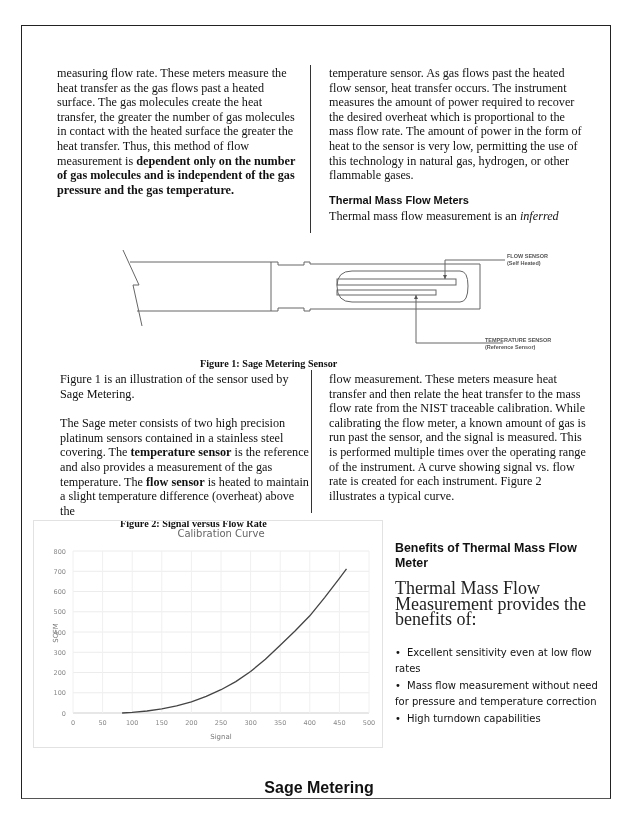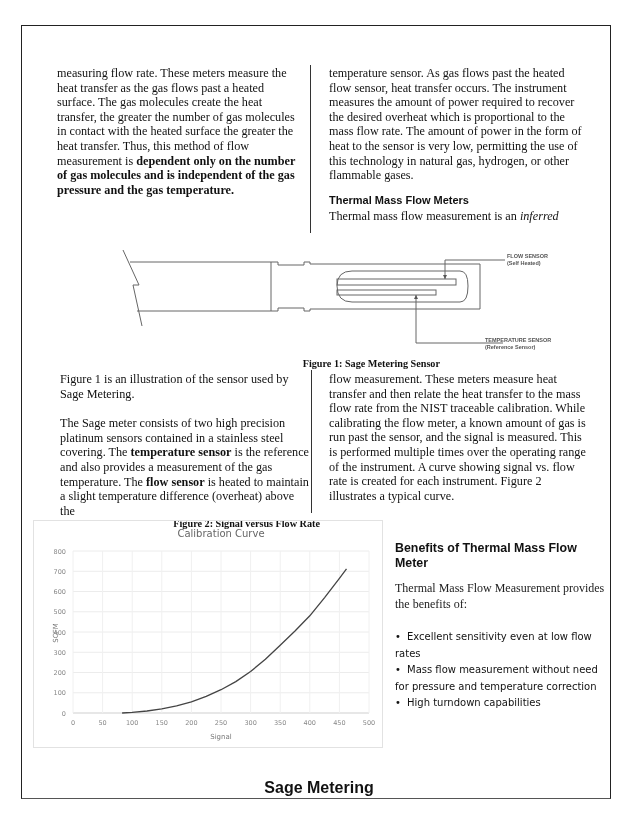--- a/index.html
+++ b/index.html
@@ -2,27 +2,27 @@
 <html><head>
   <meta charset="utf-8">
   <style>
     html, body { margin: 0; padding: 0; background: #ffffff; }
     body { width: 638px; height: 826px; position: relative; overflow: hidden; font-family: "Liberation Serif", serif; color: #111; }
     .page-frame { position: absolute; left: 21px; top: 25px; width: 590px; height: 774px; border: 1px solid #222; border-bottom: 1px solid #555; box-sizing: border-box; }
     .col { position: absolute; font-size: 12.2px; line-height: 14.6px; }
     .col p { margin: 0; }
     .divider { position: absolute; width: 1px; background: #333; }
     .heading { font-family: "Liberation Sans", sans-serif; font-weight: bold; font-size: 11px; }
-    .caption { position: absolute; font-weight: bold; font-size: 10.2px; text-align: right; }
+    .caption { position: absolute; font-weight: bold; font-size: 10.2px; text-align: left; }
     .sensor-fig { position: absolute; left: 60px; top: 238px; width: 520px; height: 125px; }
     .sensor-label { position: absolute; font-family: "Liberation Sans", sans-serif; font-weight: bold; font-size: 5.5px; color: #555; line-height: 6.5px; }
     .chart-box { position: absolute; left: 33px; top: 520px; width: 350px; height: 228px; border: 1px solid #e2e2e2; box-sizing: border-box; }
     .benefits { position: absolute; left: 395px; top: 541px; width: 210px; }
     .benefits .btitle { font-family: "Liberation Sans", sans-serif; font-weight: bold; font-size: 12.4px; line-height: 15px; }
-    .benefits .bintro { font-family: "Liberation Serif", serif; font-size: 12px; line-height: 15.5px; margin-top: 10px; color: #222; }
+    .benefits .bintro { font-family: "Liberation Serif", serif; font-size: 18px; line-height: 15.5px; margin-top: 10px; color: #222; }
     .benefits ul { list-style: none; margin: 17px 0 0 0; padding: 0; font-family: "DejaVu Sans", sans-serif; font-size: 10px; line-height: 16.5px; color: #111; }
     .benefits li .dot { display: inline-block; width: 12px; }
     .footer { position: absolute; left: 0; width: 638px; top: 779px; text-align: center; font-family: "Liberation Sans", sans-serif; font-weight: bold; font-size: 16px; }
   </style>
 </head>
 <body>
 
 <div class="page-frame"></div>
 
 <div class="col" style="left:57px; top:66px; width:240px;">

